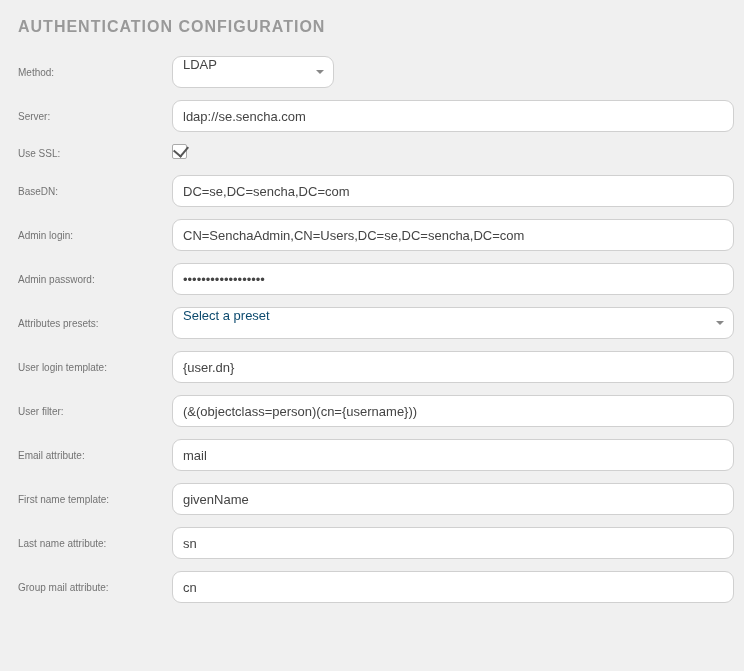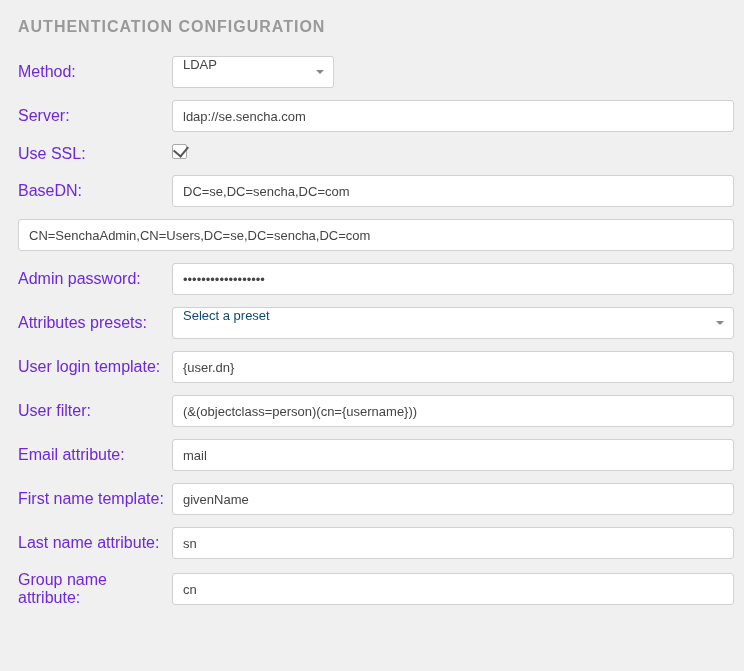--- a/index.html
+++ b/index.html
@@ -25,33 +25,33 @@
       padding: 0 0 0 18px;
     }
     .form-row {
       display: flex;
       align-items: center;
       margin-bottom: 12px;
     }
     .form-label {
       width: 154px;
       min-width: 154px;
-      font-size: 16px;
-      color: #6d28d9;
+      font-size: 10px;
+      color: #737373;
       padding-top: 0;
     }
     .form-field {
       flex: 1;
       margin-right: 10px;
     }
     .text-input, .select-input {
       width: 100%;
       height: 32px;
       border: 1px solid #d0d0d0;
-      border-radius: 3px;
+      border-radius: 9px;
       background: #fff;
       font-size: 13px;
       color: #444;
       padding: 0 10px;
       outline: none;
       font-family: inherit;
     }
     .text-input::placeholder,
     .placeholder {
       color: #0c4a6e;
@@ -135,20 +135,21 @@
     </div>
 
     <div class="form-row">
       <div class="form-label">BaseDN:</div>
       <div class="form-field">
         <input type="text" class="text-input" value="DC=se,DC=sencha,DC=com" style="">
       </div>
     </div>
 
     <div class="form-row">
+      <div class="form-label">Admin login:</div>
       <div class="form-field">
         <input type="text" class="text-input" value="CN=SenchaAdmin,CN=Users,DC=se,DC=sencha,DC=com" style="">
       </div>
     </div>
 
     <div class="form-row">
       <div class="form-label">Admin password:</div>
       <div class="form-field">
         <input type="text" class="text-input" value="••••••••••••••••••" style="">
       </div>
@@ -194,20 +195,20 @@
 
     <div class="form-row">
       <div class="form-label">Last name attribute:</div>
       <div class="form-field">
         <input type="text" class="text-input" value="sn" style="">
       </div>
     </div>
 
 
     <div class="form-row">
-      <div class="form-label">Group name attribute:</div>
+      <div class="form-label">Group mail attribute:</div>
       <div class="form-field">
         <input type="text" class="text-input" value="cn" style="">
       </div>
     </div>
 
   </div>
 </div>
 
 </body></html>

